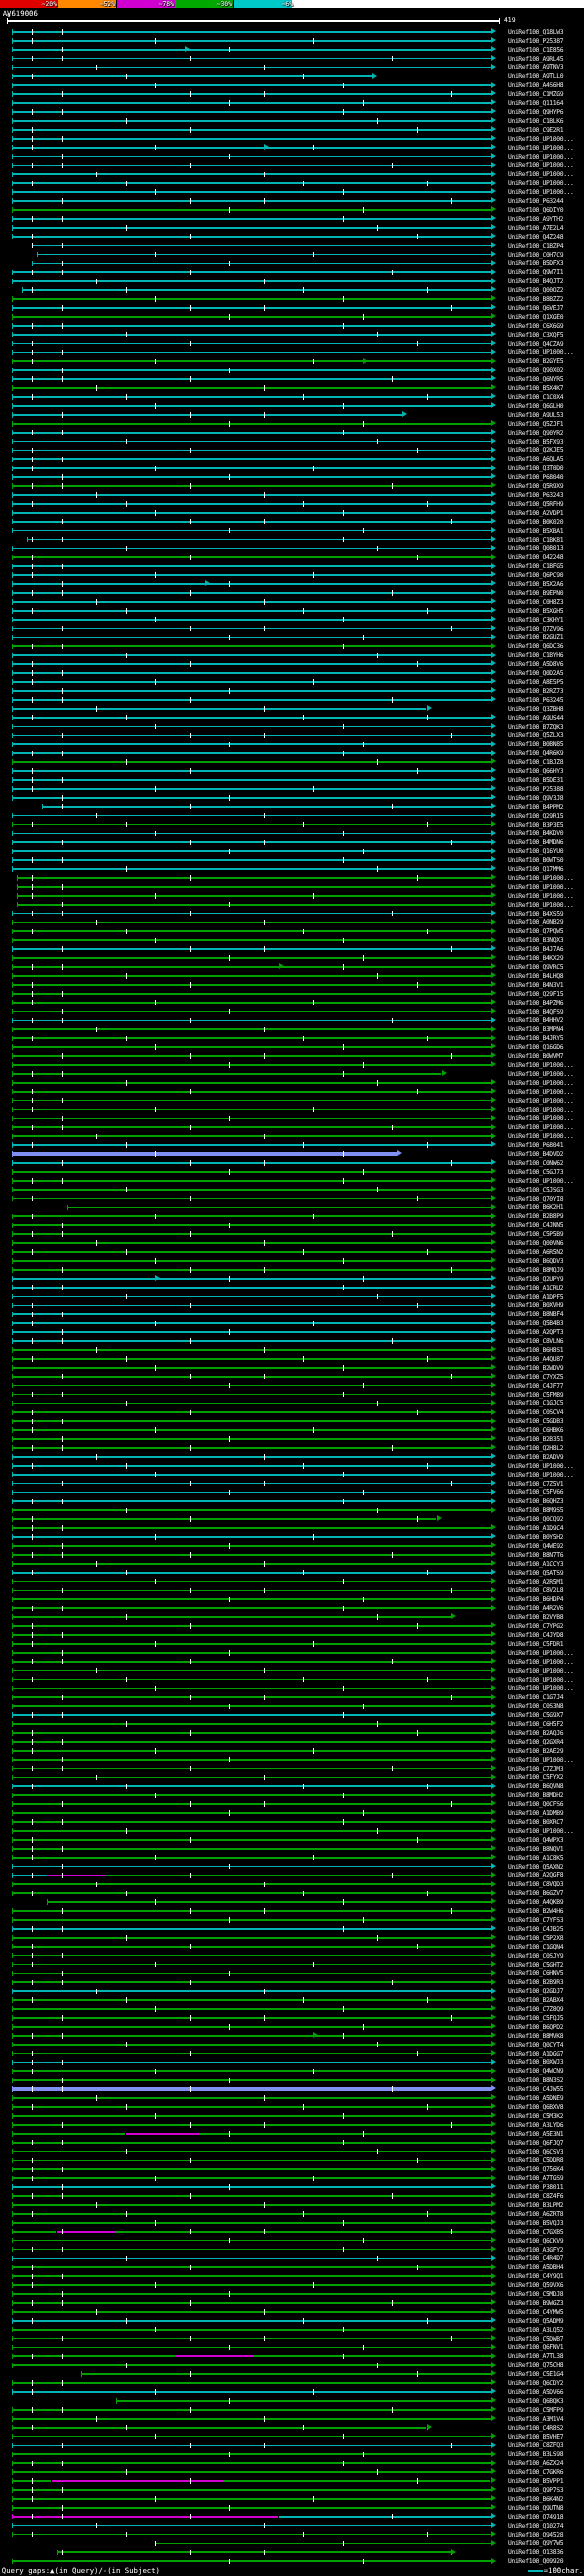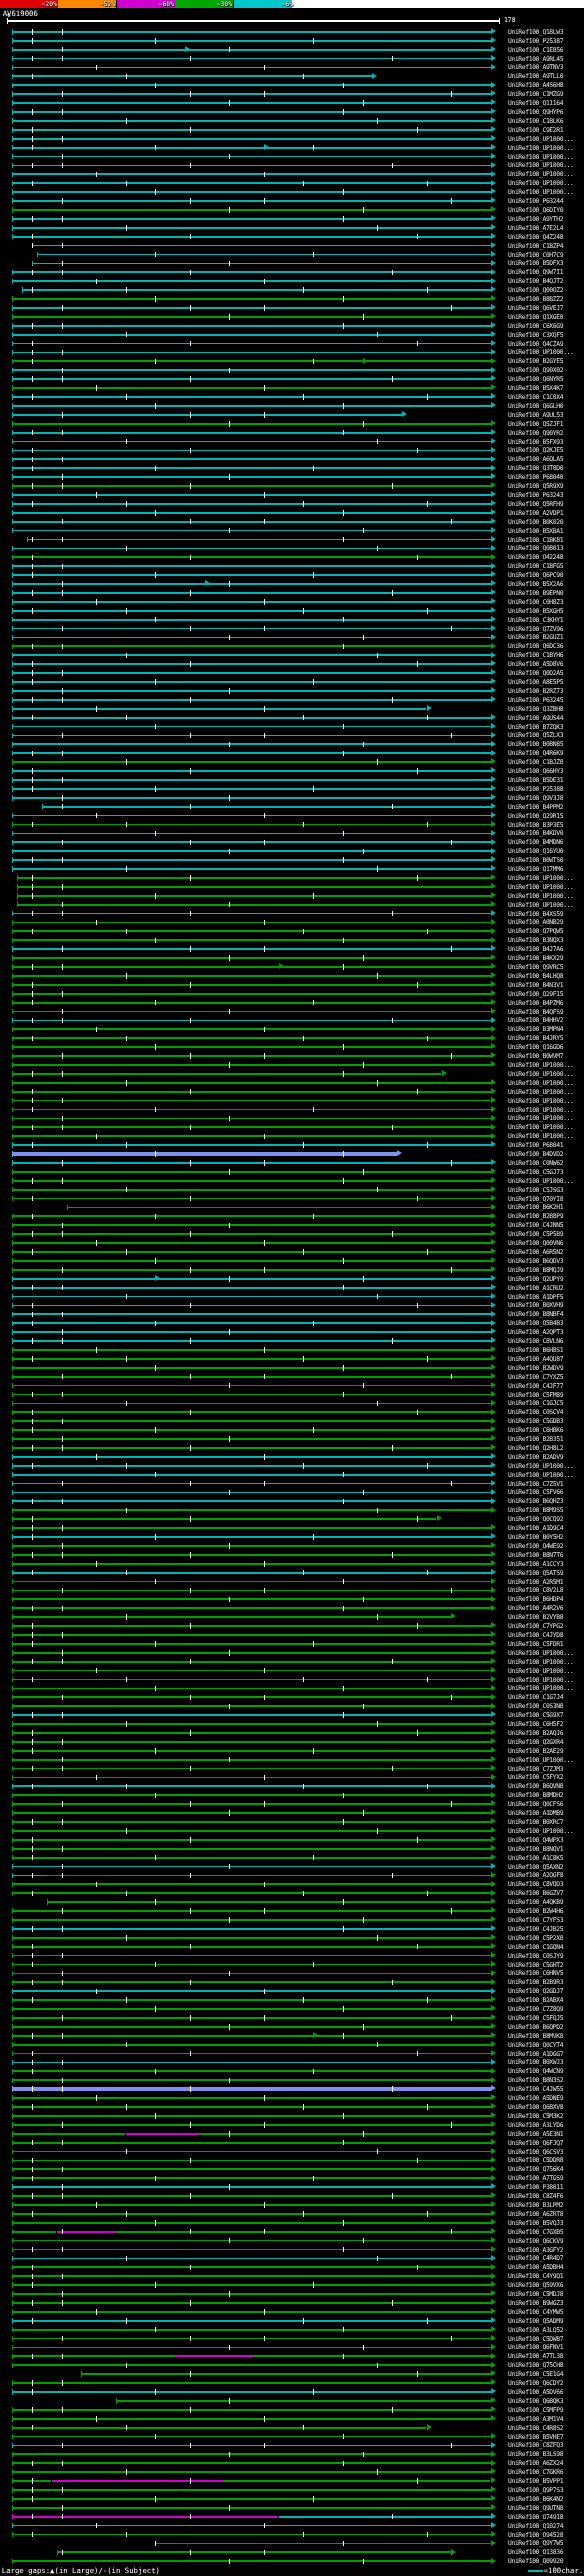--- a/index.html
+++ b/index.html
@@ -41,30 +41,30 @@
 
   <div id="scale">
       <div class="scale-seg" style="left: 0px; width: 58px; background: rgb(224, 0, 0);"></div>
       <div class="scale-seg" style="left: 58px; width: 58px; background: rgb(255, 136, 0);"></div>
       <div class="scale-seg" style="left: 117px; width: 58px; background: rgb(208, 0, 208);"></div>
       <div class="scale-seg" style="left: 175px; width: 58px; background: rgb(0, 168, 0);"></div>
       <div class="scale-seg" style="left: 234px; width: 58px; background: rgb(0, 200, 200);"></div>
       <div class="scale-seg" style="left: 292px; width: 292px; background: rgb(255, 255, 255);"></div>
       <div class="scale-label" style="left: 22px; width: 35px;">~20%</div>
       <div class="scale-label" style="left: 80px; width: 35px;">~52%</div>
-      <div class="scale-label" style="left: 139px; width: 35px;">~60%</div>
+      <div class="scale-label" style="left: 139px; width: 35px;">~78%</div>
       <div class="scale-label" style="left: 197px; width: 35px;">~30%</div>
       <div class="scale-label" style="left: 258px; width: 35px;">~6%</div>
     </div>
 
   <div>
     <div id="query-name">AV619006</div>
     <div id="query-zero">0</div>
     <div id="query-bar"></div>
-    <div id="query-end">178</div>
+    <div id="query-end">419</div>
   </div>
 
   <div id="rows">
       <div class="row">
         <div class="bar" style="left: 12.2px; width: 479px; background: rgb(0, 180, 180);"></div>
         <div class="cap" style="left: 12.2px; background: rgb(0, 180, 180);"></div>
         <div class="tick" style="left: 32px; background: rgb(255, 255, 255);"></div>
         <div class="tick" style="left: 62px; background: rgb(255, 255, 255);"></div>
         <div class="arrow" style="left: 491px; border-left: 5.5px solid rgb(0, 180, 180);"></div>
         <div class="hit-label">UniRef100_Q18LW3</div>
@@ -2561,20 +2561,20 @@
         <div class="bar" style="left: 12.2px; width: 479px; background: rgb(0, 160, 0);"></div>
         <div class="cap" style="left: 12.2px; background: rgb(0, 160, 0);"></div>
         <div class="tick" style="left: 229px; background: rgb(255, 255, 255);"></div>
         <div class="tick" style="left: 363px; background: rgb(255, 255, 255);"></div>
         <div class="arrow" style="left: 491px; border-left: 5.5px solid rgb(0, 160, 0);"></div>
         <div class="hit-label">UniRef100_Q09920</div>
       </div>
     </div>
 
   <div id="legend">
-    <span id="legend-left">Large gaps:▲(in Large)/-(in Subject)</span>
+    <span id="legend-left">Query gaps:▲(in Query)/-(in Subject)</span>
     <span id="legend-right">
       <span id="legend-dash"></span><span>=100char.</span>
     </span>
   </div>
 
 </div>
 
 
 </body></html>

